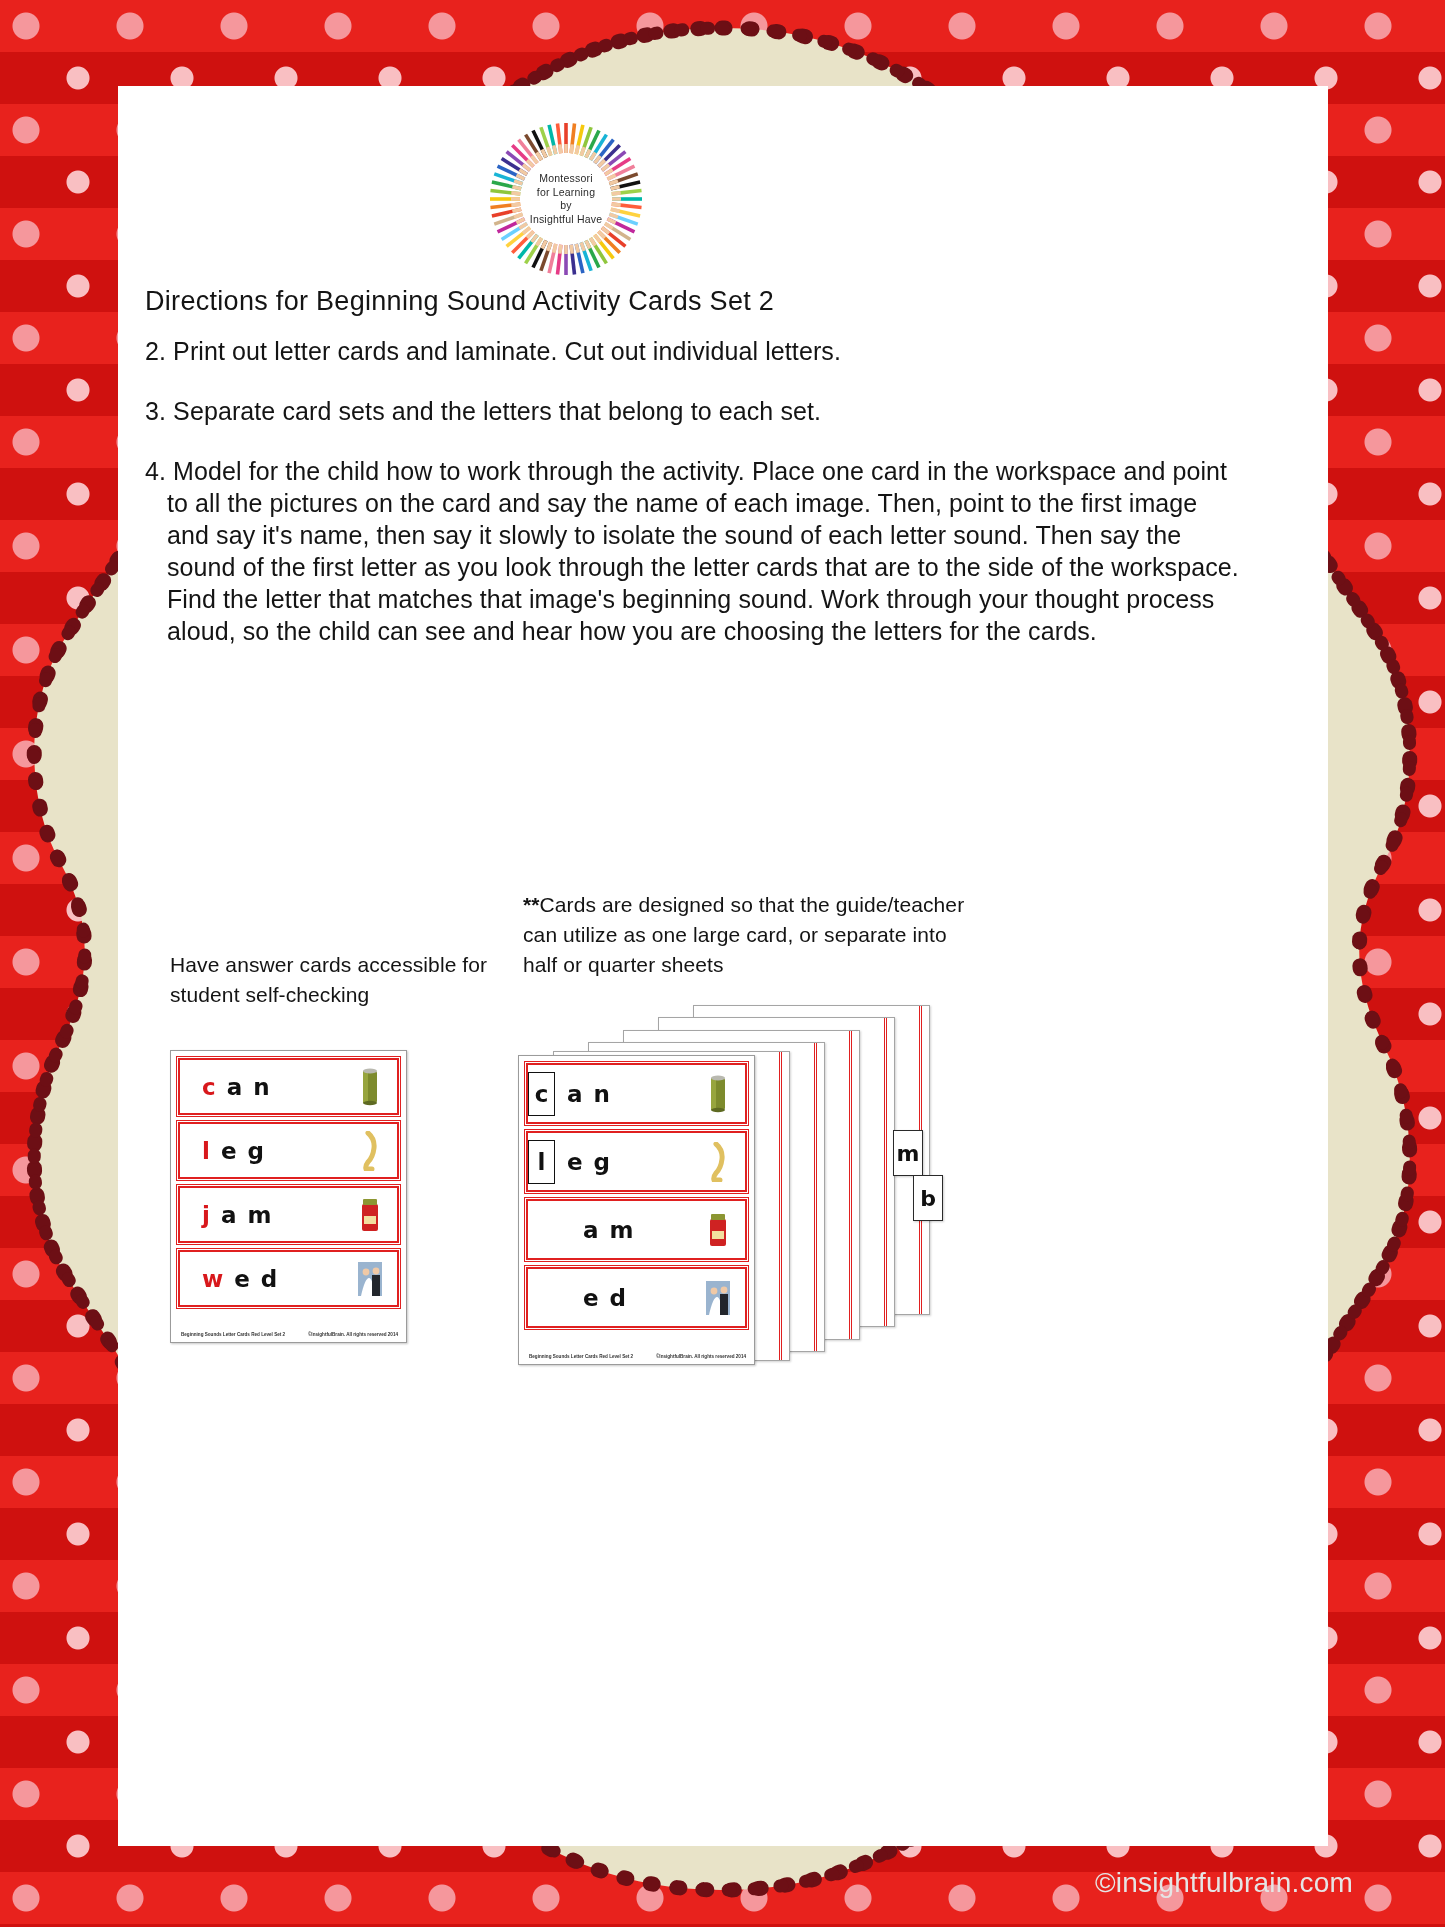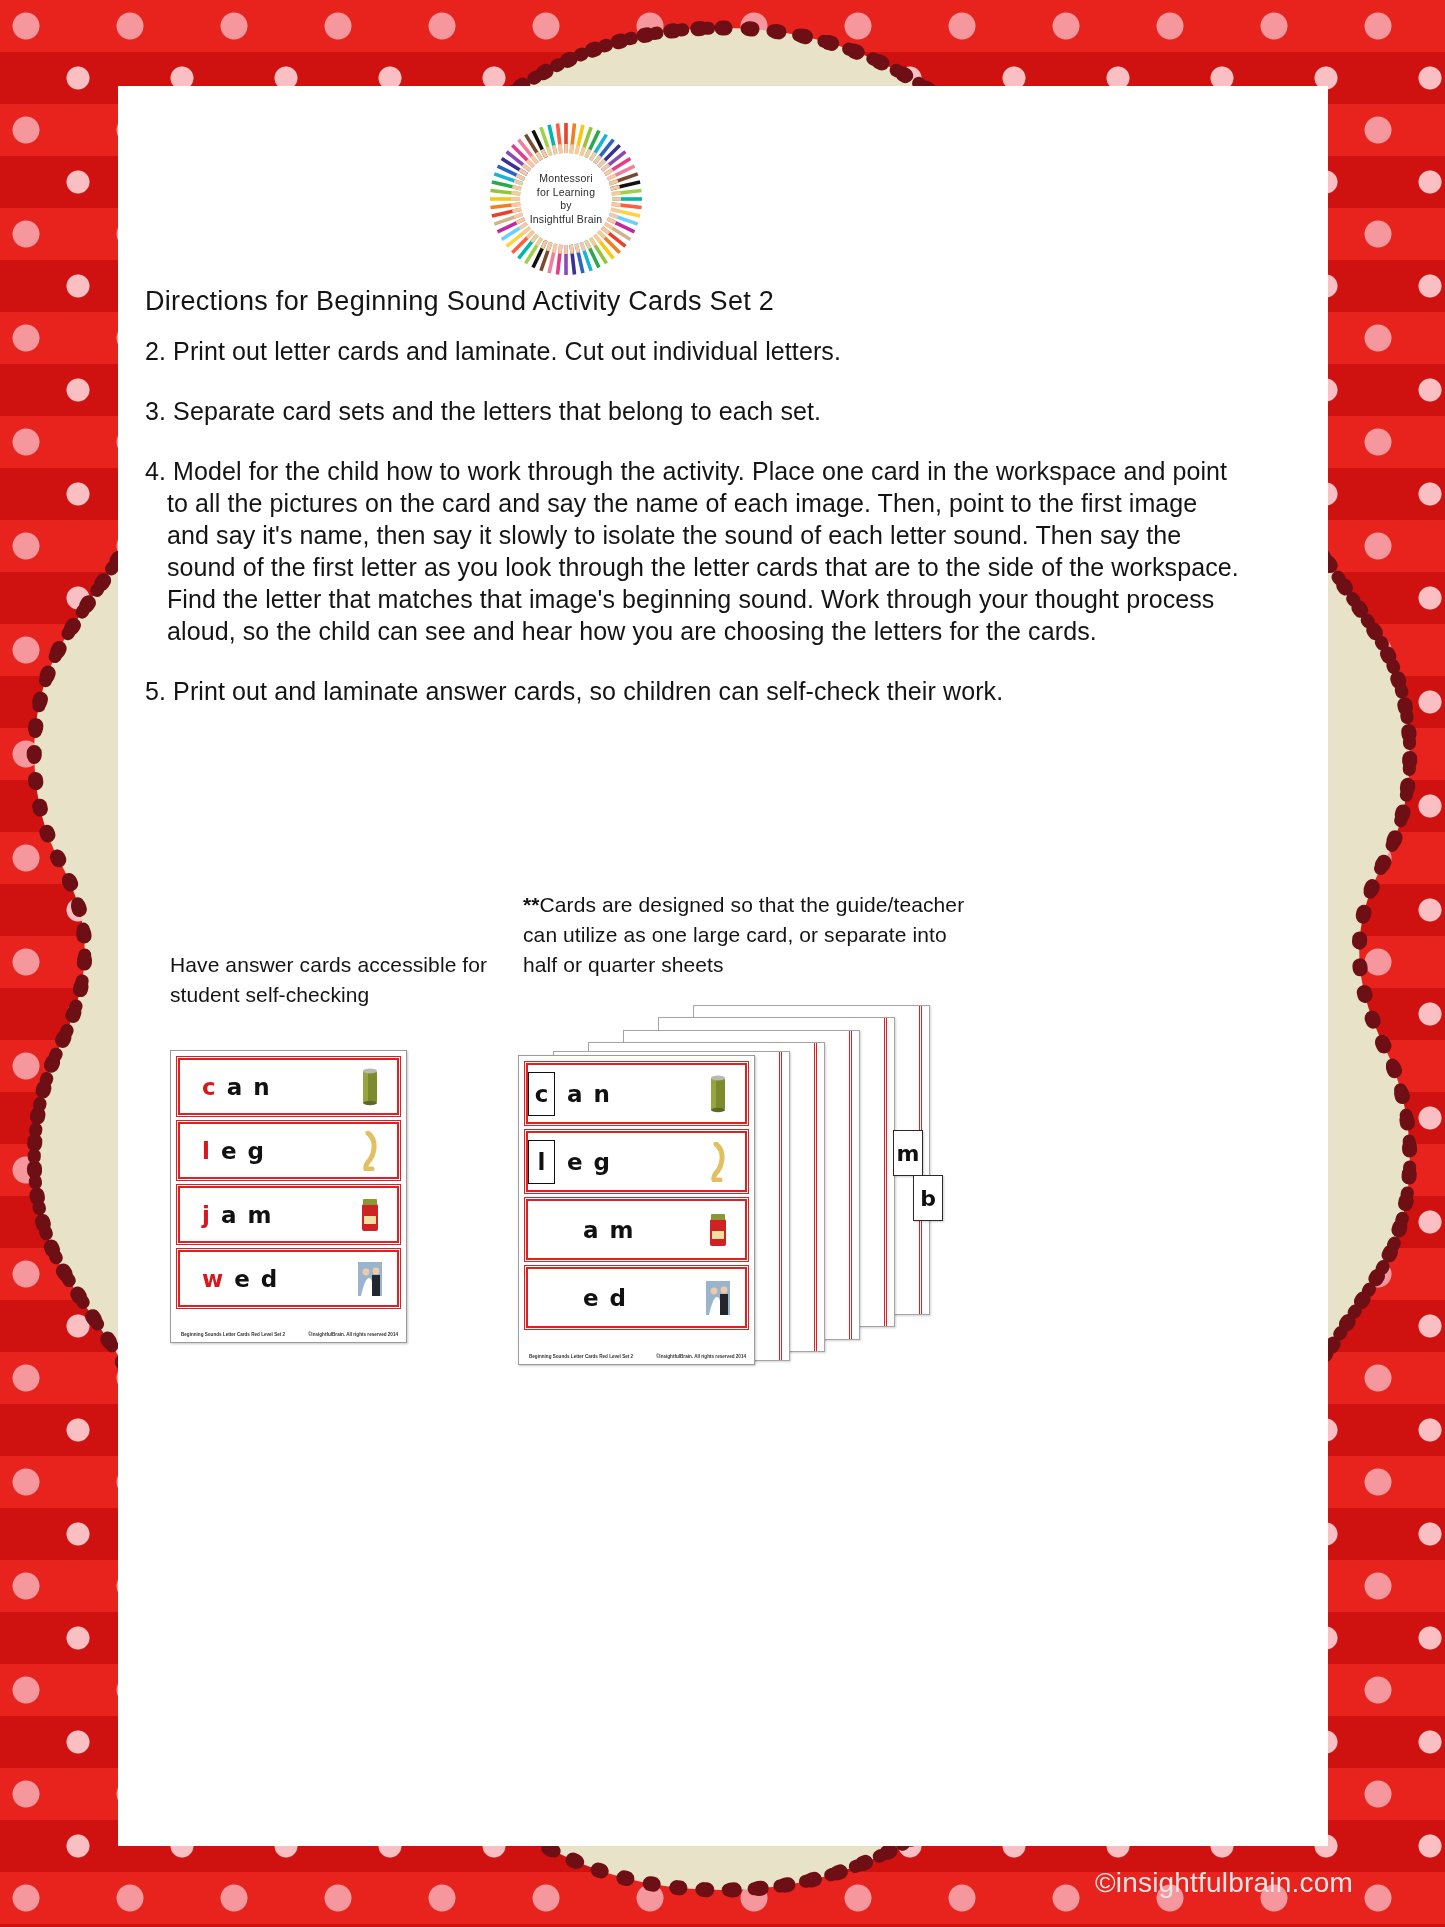--- a/index.html
+++ b/index.html
@@ -372,21 +372,21 @@
           <line x1="68.76403703800953" y1="34.15331603963612" x2="66.7613486324027" y2="25.378964829999703" stroke="#f2caa3" stroke-width="3.6"></line>
           <line x1="73.84963409924784" y1="33.28923834491084" x2="70.49069981614859" y2="3.477872048113568" stroke="#ff5d3b" stroke-width="3.6"></line>
           <line x1="73.84963409924784" y1="33.28923834491084" x2="72.84195381431806" y2="24.345828455871654" stroke="#f2caa3" stroke-width="3.6"></line>
         </g>
       <circle cx="79" cy="79" r="44" fill="#ffffff"></circle>
     </svg>
     <div id="logo-text">
       <div>Montessori</div>
       <div>for Learning</div>
       <div>by</div>
-      <div>Insightful Brain</div>
+      <div>Insightful Have</div>
     </div>
   </div>
 
   <div id="content">
     <h1 id="doc-title">Directions for Beginning Sound Activity Cards Set 2</h1>
 
 
     <p class="step">
       <span class="num">2.</span>
       <span>Print out letter cards and laminate. Cut out individual letters.</span>
@@ -395,24 +395,20 @@
     <p class="step">
       <span class="num">3.</span>
       <span>Separate card sets and the letters that belong to each set.</span>
     </p>
 
     <p class="step multiline">
       <span class="num">4.</span>
       <span>Model for the child how to work through the activity. Place one card in the workspace and point to all the pictures on the card and say the name of each image. Then, point to the first image and say it's name, then say it slowly to isolate the sound of each letter sound. Then say the sound of the first letter as you look through the letter cards that are to the side of the workspace. Find the letter that matches that image's beginning sound. Work through your thought process aloud, so the child can see and hear how you are choosing the letters for the cards.</span>
     </p>
 
-    <p class="step">
-      <span class="num">5.</span>
-      <span>Print out and laminate answer cards, so children can self-check their work.</span>
-    </p>
   </div>
 
   <div class="caption" id="caption-left">Have answer cards accessible for student self-checking</div>
 
   <div class="caption" id="caption-right">
     <span class="bold-stars">**</span><span>Cards are designed so that the guide/teacher can utilize as one large card, or separate into half or quarter sheets</span>
   </div>
 
   <div class="sheet" id="answer-sheet">
 

